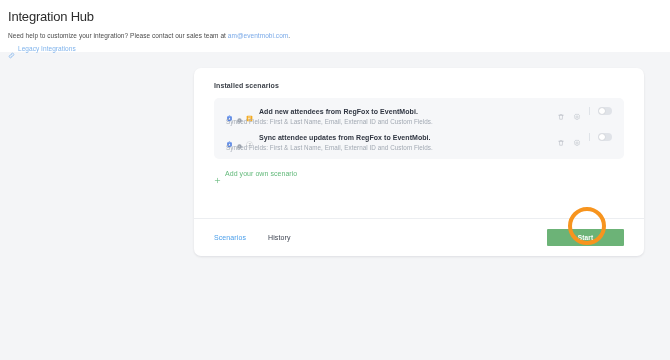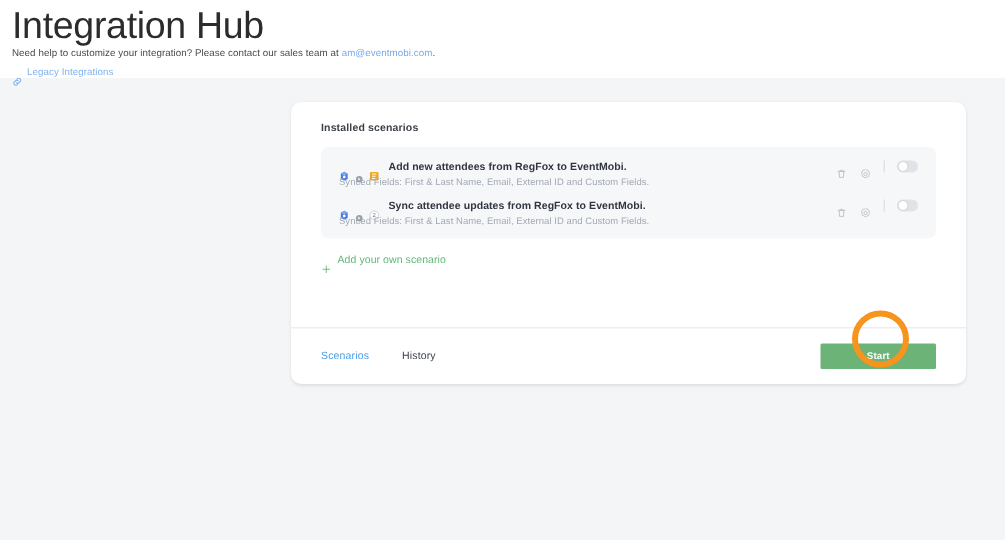--- a/index.html
+++ b/index.html
@@ -10,21 +10,21 @@
     -webkit-font-smoothing:antialiased;
   }
   .page{position:relative;width:670px;height:360px;}
 
   
   .header{
     position:absolute;left:0;top:0;width:670px;height:52px;
     background:#ffffff;box-sizing:border-box;padding:6px 0 0 8px;
   }
   .page-title{
-    font-size:25px;font-weight:400;color:#2c2c2c;
+    font-size:13px;font-weight:400;color:#2c2c2c;
     letter-spacing:-0.2px;line-height:22px;margin:0;
   }
   .subtitle{
     font-size:6.5px;color:#4a4a4a;line-height:9px;margin-top:3px;
     letter-spacing:0.05px;
   }
   .subtitle a{color:#79a9e8;text-decoration:none;}
   .legacy-row{
     display:flex;align-items:center;gap:3px;margin-top:5px;
   }

